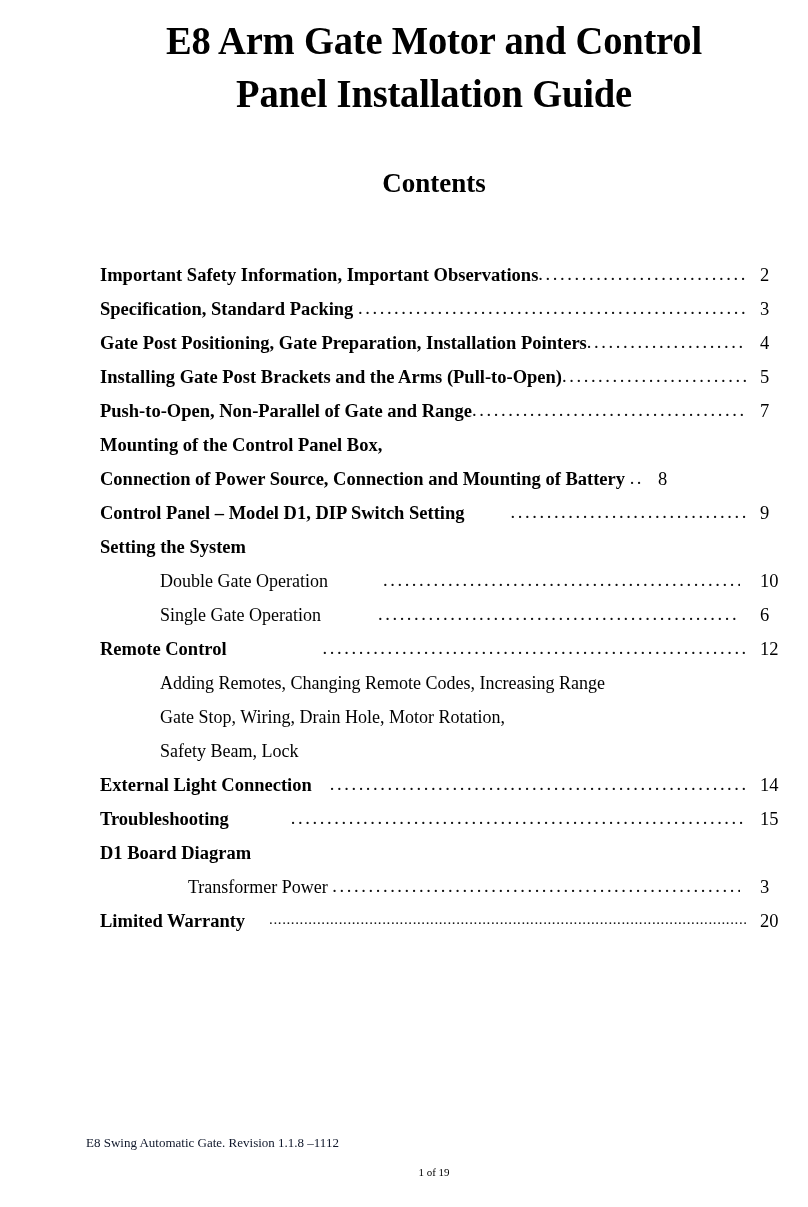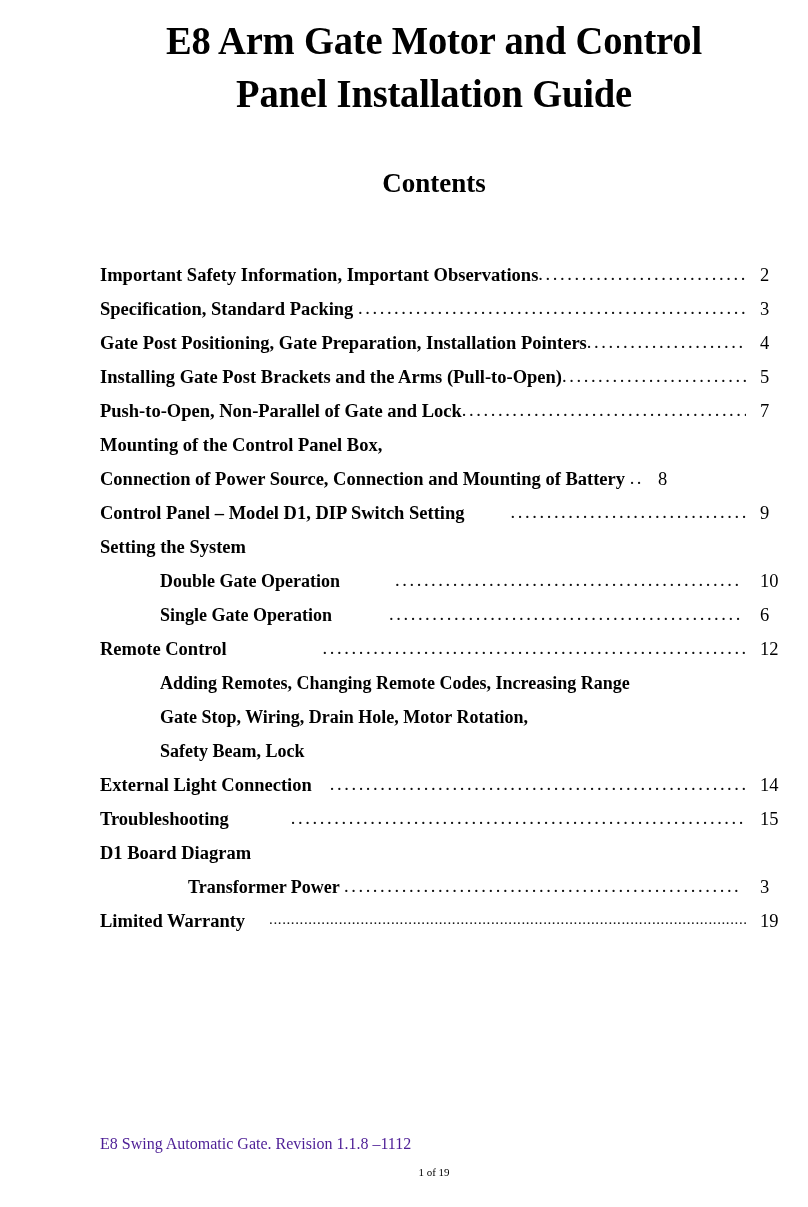--- a/index.html
+++ b/index.html
@@ -72,21 +72,21 @@
   }
 
   .toc-row.level-1 .toc-label {
     font-weight: bold;
   }
   .toc-row.level-2 {
     padding-left: 130px;
     font-size: 18px;
   }
   .toc-row.level-2 .toc-label {
-    font-weight: bold;
+    font-weight: normal;
   }
   .toc-row.level-2-deep {
     padding-left: 158px;
   }
 
   .toc-label {
     white-space: pre;
     flex: 0 0 auto;
   }
 
@@ -139,25 +139,25 @@
     font-size: 18.5px;
   }
   .toc-row.level-2 .toc-page,
   .toc-row.level-2-deep .toc-page {
     padding-left: 20px;
   }
 
   
   .footer-revision {
     position: absolute;
-    left: 70px;
+    left: 56px;
     top: 1135px;
-    font-size: 16px;
-    font-family: "Liberation Serif", "DejaVu Serif", serif;
-    color: #4c1d95;
+    font-size: 13px;
+    font-family: "Liberation Serif", "DejaVu Serif", serif;
+    color: #0f172a;
     white-space: nowrap;
   }
   .footer-pagenum {
     position: absolute;
     left: 0;
     top: 1166px;
     width: 808px;
     text-align: center;
     font-size: 11px;
     font-family: "Liberation Serif", "DejaVu Serif", serif;
@@ -188,21 +188,21 @@
         <span class="toc-label">Gate Post Positioning, Gate Preparation, Installation Pointers</span>
         <span class="toc-leader"></span>
         <span class="toc-page">4</span>
       </li>
       <li class="toc-row level-1">
         <span class="toc-label">Installing Gate Post Brackets and the Arms (Pull-to-Open)</span>
         <span class="toc-leader"></span>
         <span class="toc-page">5</span>
       </li>
       <li class="toc-row level-1">
-        <span class="toc-label">Push-to-Open, Non-Parallel of Gate and Lock</span>
+        <span class="toc-label">Push-to-Open, Non-Parallel of Gate and Range</span>
         <span class="toc-leader"></span>
         <span class="toc-page">7</span>
       </li>
       <li class="toc-row level-1">
         <span class="toc-label">Mounting of the Control Panel Box,</span>
         <span class="toc-leader none"></span>
         <span class="toc-page"></span>
       </li>
       <li class="toc-row level-1">
         <span class="toc-label">Connection of Power Source, Connection and Mounting of Battery </span>
@@ -272,21 +272,21 @@
       </li>
       <li class="toc-row level-2 level-2-deep">
         <span class="toc-label">Transformer Power </span>
         <span class="toc-leader"></span>
         <span class="toc-page">3</span>
       </li>
       <li class="toc-row level-1 dense">
         <span class="toc-label">Limited Warranty</span>
         <span class="toc-gap" style="width: 24px;"></span>
         <span class="toc-leader"></span>
-        <span class="toc-page">19</span>
+        <span class="toc-page">20</span>
       </li>
     </ul>
 
   <div class="footer-revision">E8 Swing Automatic Gate. Revision 1.1.8 –1112</div>
 
   <div class="footer-pagenum">1 of 19</div>
 
 </div>
 
 </body></html>

